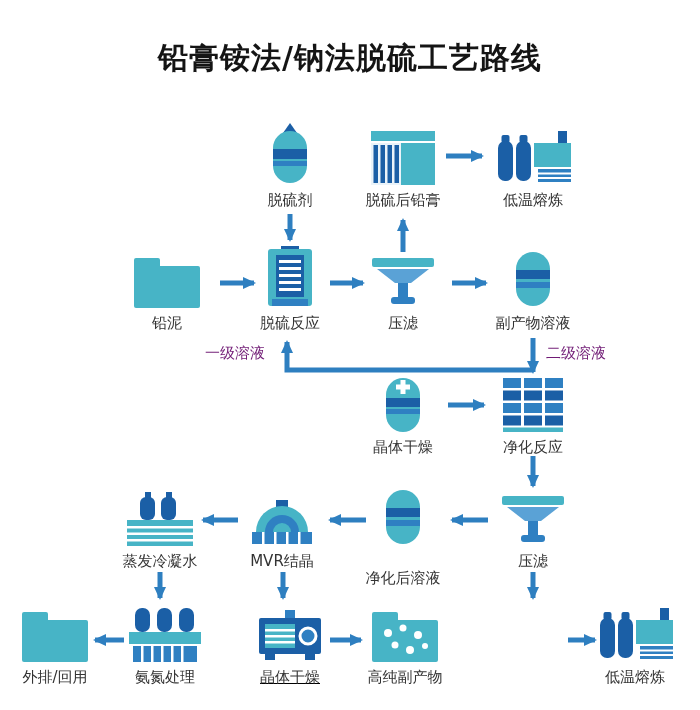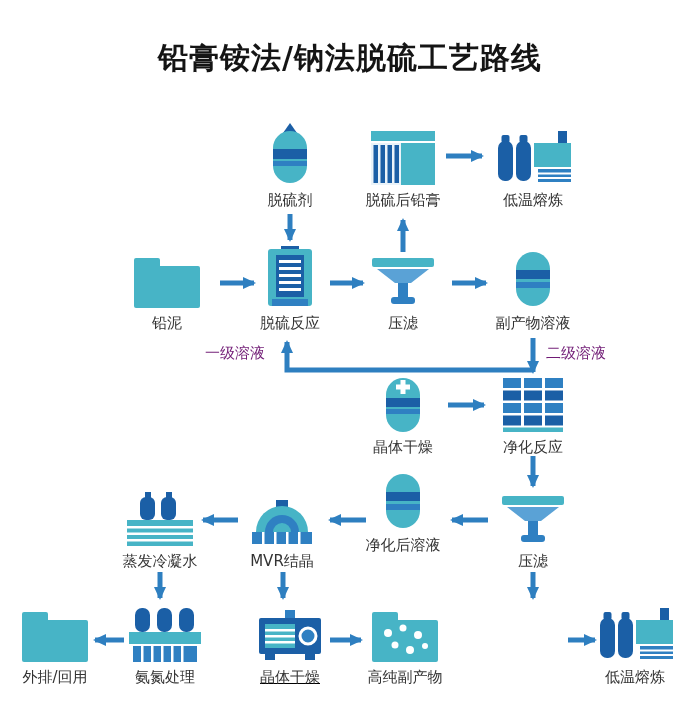--- a/index.html
+++ b/index.html
@@ -184,21 +184,21 @@
       <svg width="64" height="50" viewBox="0 0 64 50">
         <rect x="1" y="0" width="62" height="9" rx="2" fill="#47b4c6"></rect>
         <polygon points="6,11 58,11 40,25 24,25" fill="#5aa2d6"></polygon>
         <rect x="27" y="25" width="10" height="14" fill="#2f80c2"></rect>
         <rect x="20" y="39" width="24" height="7" rx="3" fill="#2f80c2"></rect>
       </svg>
     </div>
     <div class="node-label">压滤</div>
   </div>
 
-  <div class="node" style="left:348px;top:468px;">
+  <div class="node" style="left:348px;top:484px;gap:17px;">
     <div class="icon-box">
       <svg width="44" height="58" viewBox="0 0 44 58">
         <rect x="5" y="2" width="34" height="54" rx="17" fill="#47b4c6"></rect>
         <rect x="5" y="20" width="34" height="9" fill="#1b5fa6"></rect>
         <rect x="5" y="32" width="34" height="6" fill="#2f80c2"></rect>
       </svg>
     </div>
     <div class="node-label">净化后溶液</div>
   </div>
 

